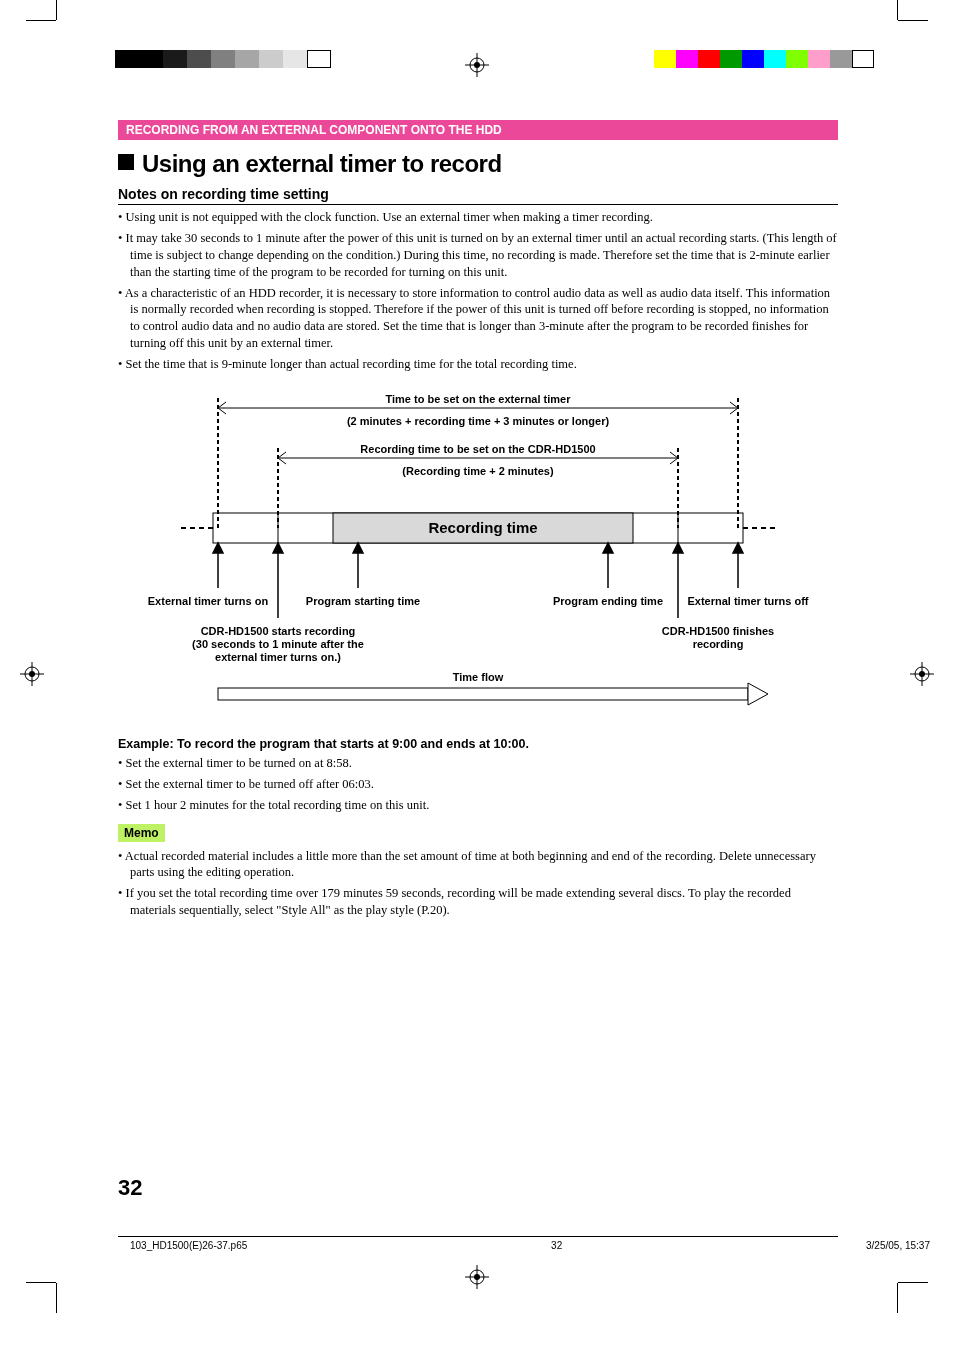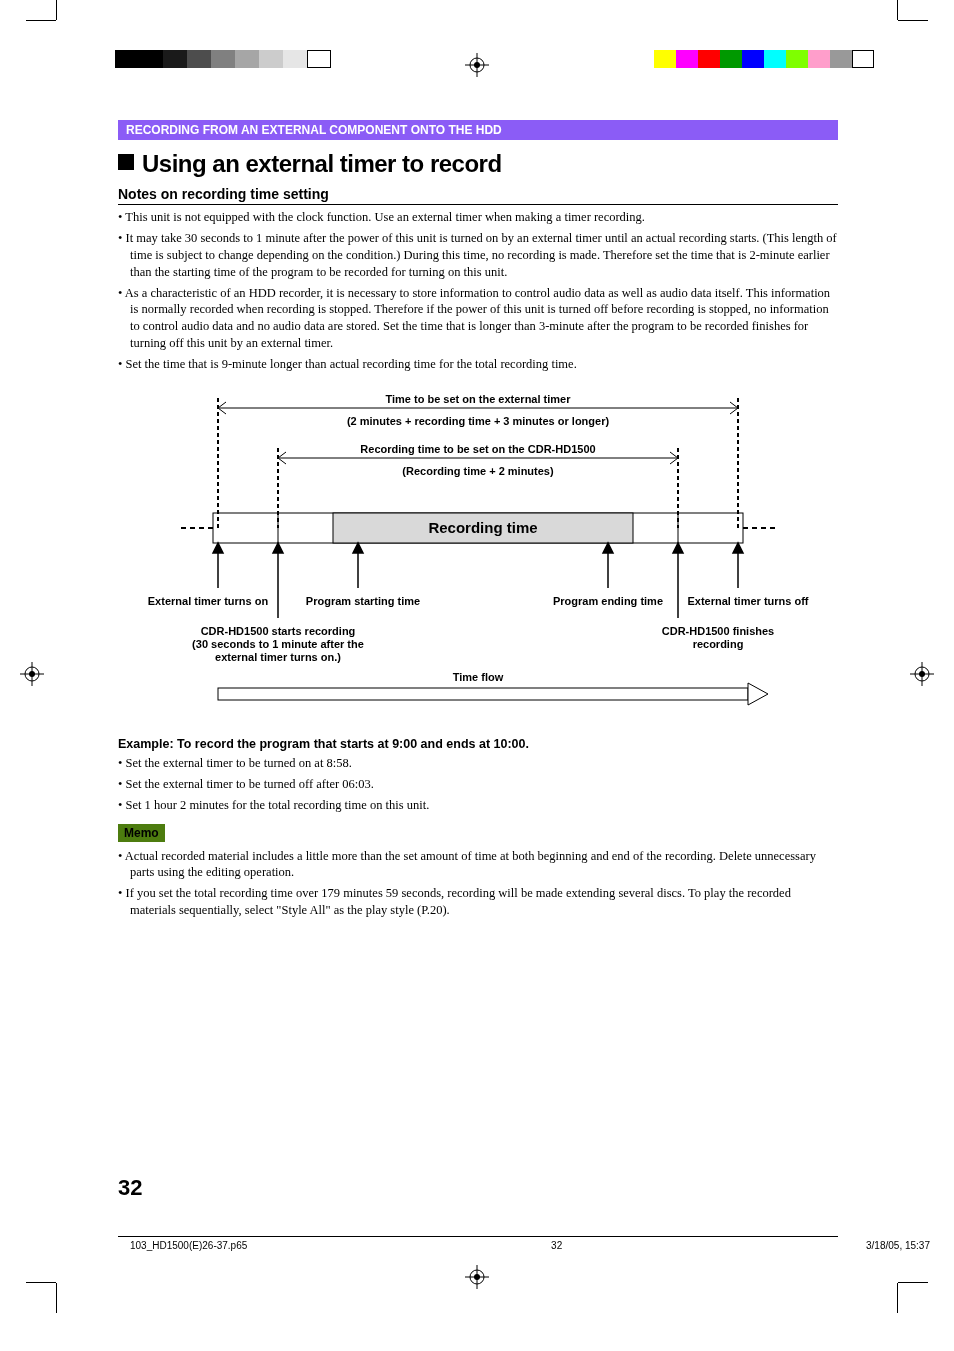--- a/index.html
+++ b/index.html
@@ -44,21 +44,21 @@
   .crop-br .h { position:absolute; height:1px; width:30px; background:#000; right:6px; bottom:20px;}
   .reg-mark-bottom { position:absolute; bottom:10px; left:50%; transform:translateX(-50%);}
 
   .content {
     position:absolute;
     top:120px;
     left:118px;
     width:720px;
   }
   .section-bar {
-    background:#8b5cf6;
+    background:#ec4899;
     color:#fff;
     font-family: Arial, Helvetica, sans-serif;
     font-weight:bold;
     font-size:12px;
     padding:3px 8px;
   }
   .main-heading {
     font-family: Liberation Sans, sans-serif;
     font-weight: 800;
     font-size:24px;
@@ -105,21 +105,21 @@
     position:relative;
     font-family: Arial, Helvetica, sans-serif;
   }
   .example-head {
     font-family: Arial, Helvetica, sans-serif;
     font-weight:bold;
     font-size:12.5px;
     margin-bottom:4px;
   }
   .memo-box {
-    background:#4d7c0f;
+    background:#bef264;
     font-family: Arial, Helvetica, sans-serif;
     font-weight:bold;
     font-size:12px;
     padding:2px 6px;
     display:inline-block;
     margin:6px 0 2px 0;
   }
   .page-number {
     position:absolute;
     left:118px;
@@ -220,21 +220,21 @@
   <div class="content">
     <div class="section-bar">RECORDING FROM AN EXTERNAL COMPONENT ONTO THE HDD</div>
 
     <div class="main-heading">
       <span class="square"></span><span>Using an external timer to record</span>
     </div>
 
     <div class="sub-heading">Notes on recording time setting</div>
 
     <ul class="bullets">
-      <li>This unit is not equipped with the clock function. Use an external timer when making a timer recording.</li>
+      <li>Using unit is not equipped with the clock function. Use an external timer when making a timer recording.</li>
       <li>It may take 30 seconds to 1 minute after the power of this unit is turned on by an external timer until an actual recording starts. (This length of time is subject to change depending on the condition.) During this time, no recording is made. Therefore set the time that is 2-minute earlier than the starting time of the program to be recorded for turning on this unit.</li>
       <li>As a characteristic of an HDD recorder, it is necessary to store information to control audio data as well as audio data itself. This information is normally recorded when recording is stopped. Therefore if the power of this unit is turned off before recording is stopped, no information to control audio data and no audio data are stored. Set the time that is longer than 3-minute after the program to be recorded finishes for turning off this unit by an external timer.</li>
       <li>Set the time that is 9-minute longer than actual recording time for the total recording time.</li>
     </ul>
 
 
     
     <div class="diagram-wrap">
       <svg width="720" height="330" viewBox="0 0 720 330">
 
@@ -320,21 +320,21 @@
       <li>If you set the total recording time over 179 minutes 59 seconds, recording will be made extending several discs. To play the recorded materials sequentially, select "Style All" as the play style (P.20).</li>
     </ul>
   </div>
 
   <div class="page-number">32</div>
 
   <div class="footer-border"></div>
   <div class="footer-info">
     <span>103_HD1500(E)26-37.p65</span>
     <span>32</span>
-    <span>3/18/05, 15:37</span>
+    <span>3/25/05, 15:37</span>
   </div>
 
   <div class="bottom-marks">
     <div class="crop-bl">
         <div class="v"></div>
         <div class="h"></div>
       </div>
     <div class="crop-br">
         <div class="v"></div>
         <div class="h"></div>

